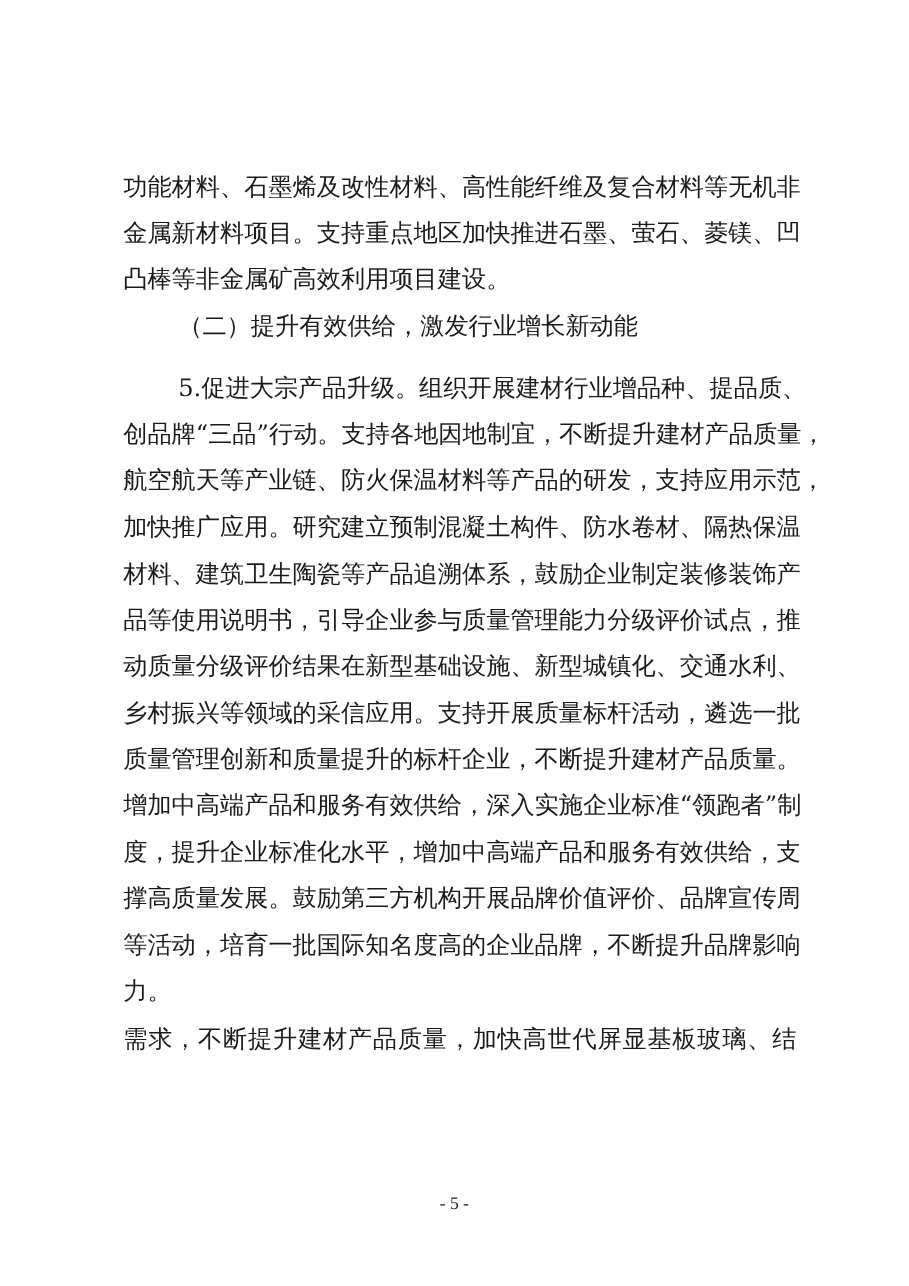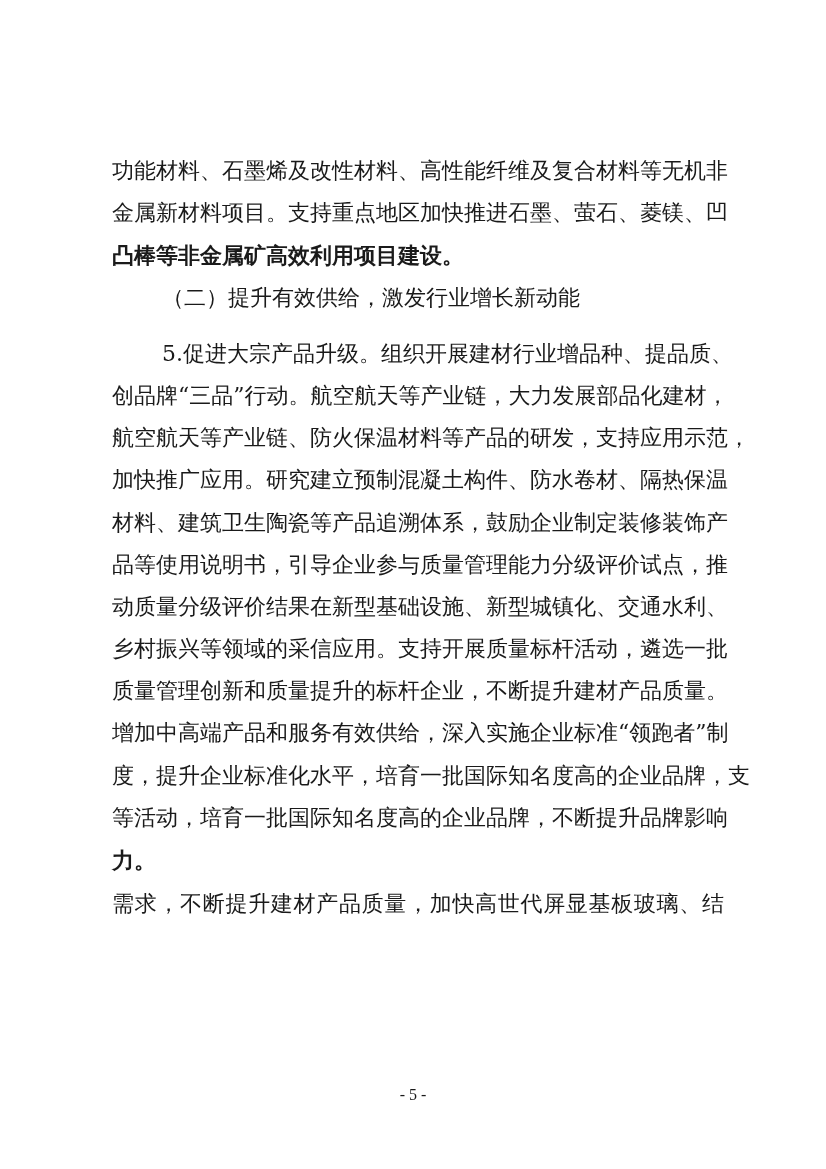--- a/index.html
+++ b/index.html
@@ -16,21 +16,21 @@
     .line {
       display: block;
       height: 42.2px;
       line-height: 42.2px;
       font-size: 22px;
       white-space: nowrap;
       text-align: justify;
       text-align-last: justify;
       letter-spacing: 0;
     }
-    .line.last { text-align-last: left; font-weight: bold; }
+    .line.last { text-align-last: left; }
     .line.indent { padding-left: 50px; margin-top: 14px; }
     .line.heading { padding-left: 50px; text-align-last: left; }
     .para-gap { height: 2px; }
     .page-number {
       position: absolute; left: 0; width: 826px; top: 1086px;
       text-align: center;
       font-family: "Liberation Serif", "DejaVu Serif", serif;
       font-size: 16px; color: #1a1a1a;
     }
   </style>
@@ -45,30 +45,31 @@
       <span class="line">金属新材料项目。支持重点地区加快推进石墨、萤石、菱镁、凹</span>
       <span class="line last">凸棒等非金属矿高效利用项目建设。</span>
     </div>
 
     <div>
       <span class="line heading">（二）提升有效供给，激发行业增长新动能</span>
     </div>
 
     <div>
       <span class="line indent">5.促进大宗产品升级。组织开展建材行业增品种、提品质、</span>
-      <span class="line">创品牌“三品”行动。航空航天等产业链，大力发展部品化建材，</span>
+      <span class="line">创品牌“三品”行动。支持各地因地制宜，不断提升建材产品质量，</span>
       <span class="line">航空航天等产业链、防火保温材料等产品的研发，支持应用示范，</span>
       <span class="line">加快推广应用。研究建立预制混凝土构件、防水卷材、隔热保温</span>
       <span class="line">材料、建筑卫生陶瓷等产品追溯体系，鼓励企业制定装修装饰产</span>
       <span class="line">品等使用说明书，引导企业参与质量管理能力分级评价试点，推</span>
       <span class="line">动质量分级评价结果在新型基础设施、新型城镇化、交通水利、</span>
       <span class="line">乡村振兴等领域的采信应用。支持开展质量标杆活动，遴选一批</span>
       <span class="line">质量管理创新和质量提升的标杆企业，不断提升建材产品质量。</span>
       <span class="line">增加中高端产品和服务有效供给，深入实施企业标准“领跑者”制</span>
-      <span class="line">度，提升企业标准化水平，培育一批国际知名度高的企业品牌，支</span>
+      <span class="line">度，提升企业标准化水平，增加中高端产品和服务有效供给，支</span>
+      <span class="line">撑高质量发展。鼓励第三方机构开展品牌价值评价、品牌宣传周</span>
       <span class="line">等活动，培育一批国际知名度高的企业品牌，不断提升品牌影响</span>
       <span class="line last">力。</span>
     </div>
 
     <div class="para-gap"></div>
 
     <div>
       <span class="line">需求，不断提升建材产品质量，加快高世代屏显基板玻璃、结</span>
     </div>
 

